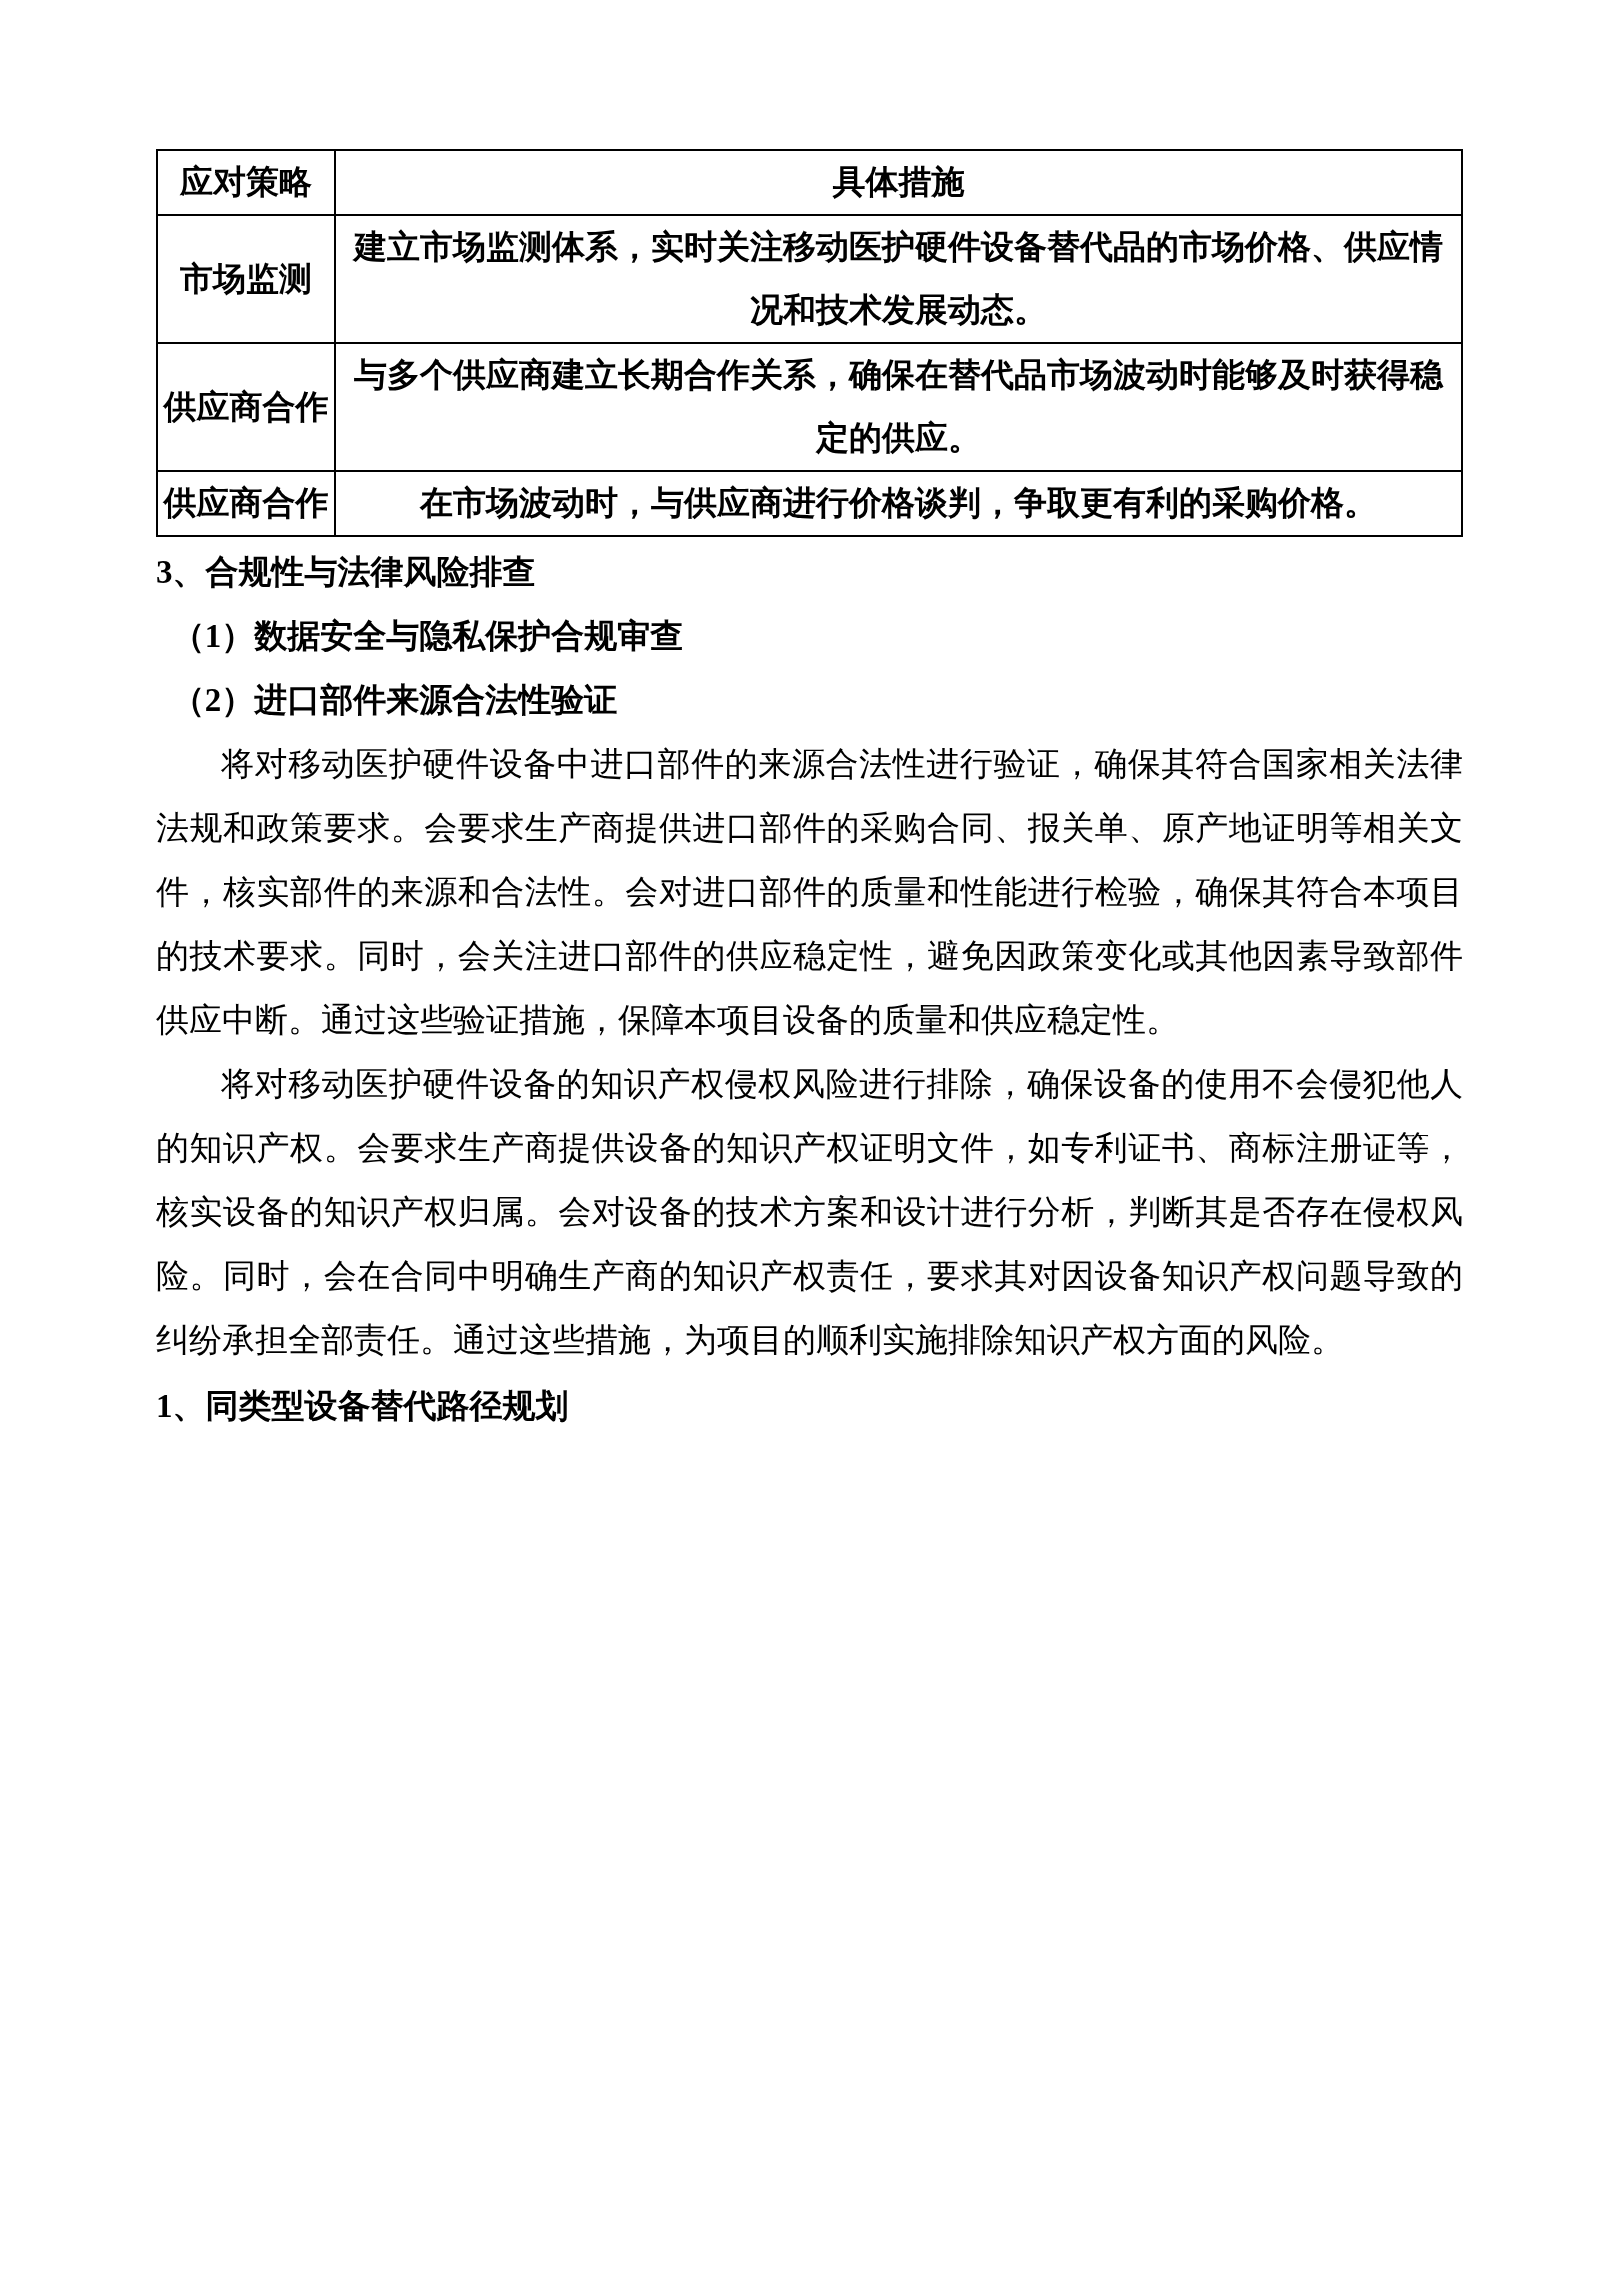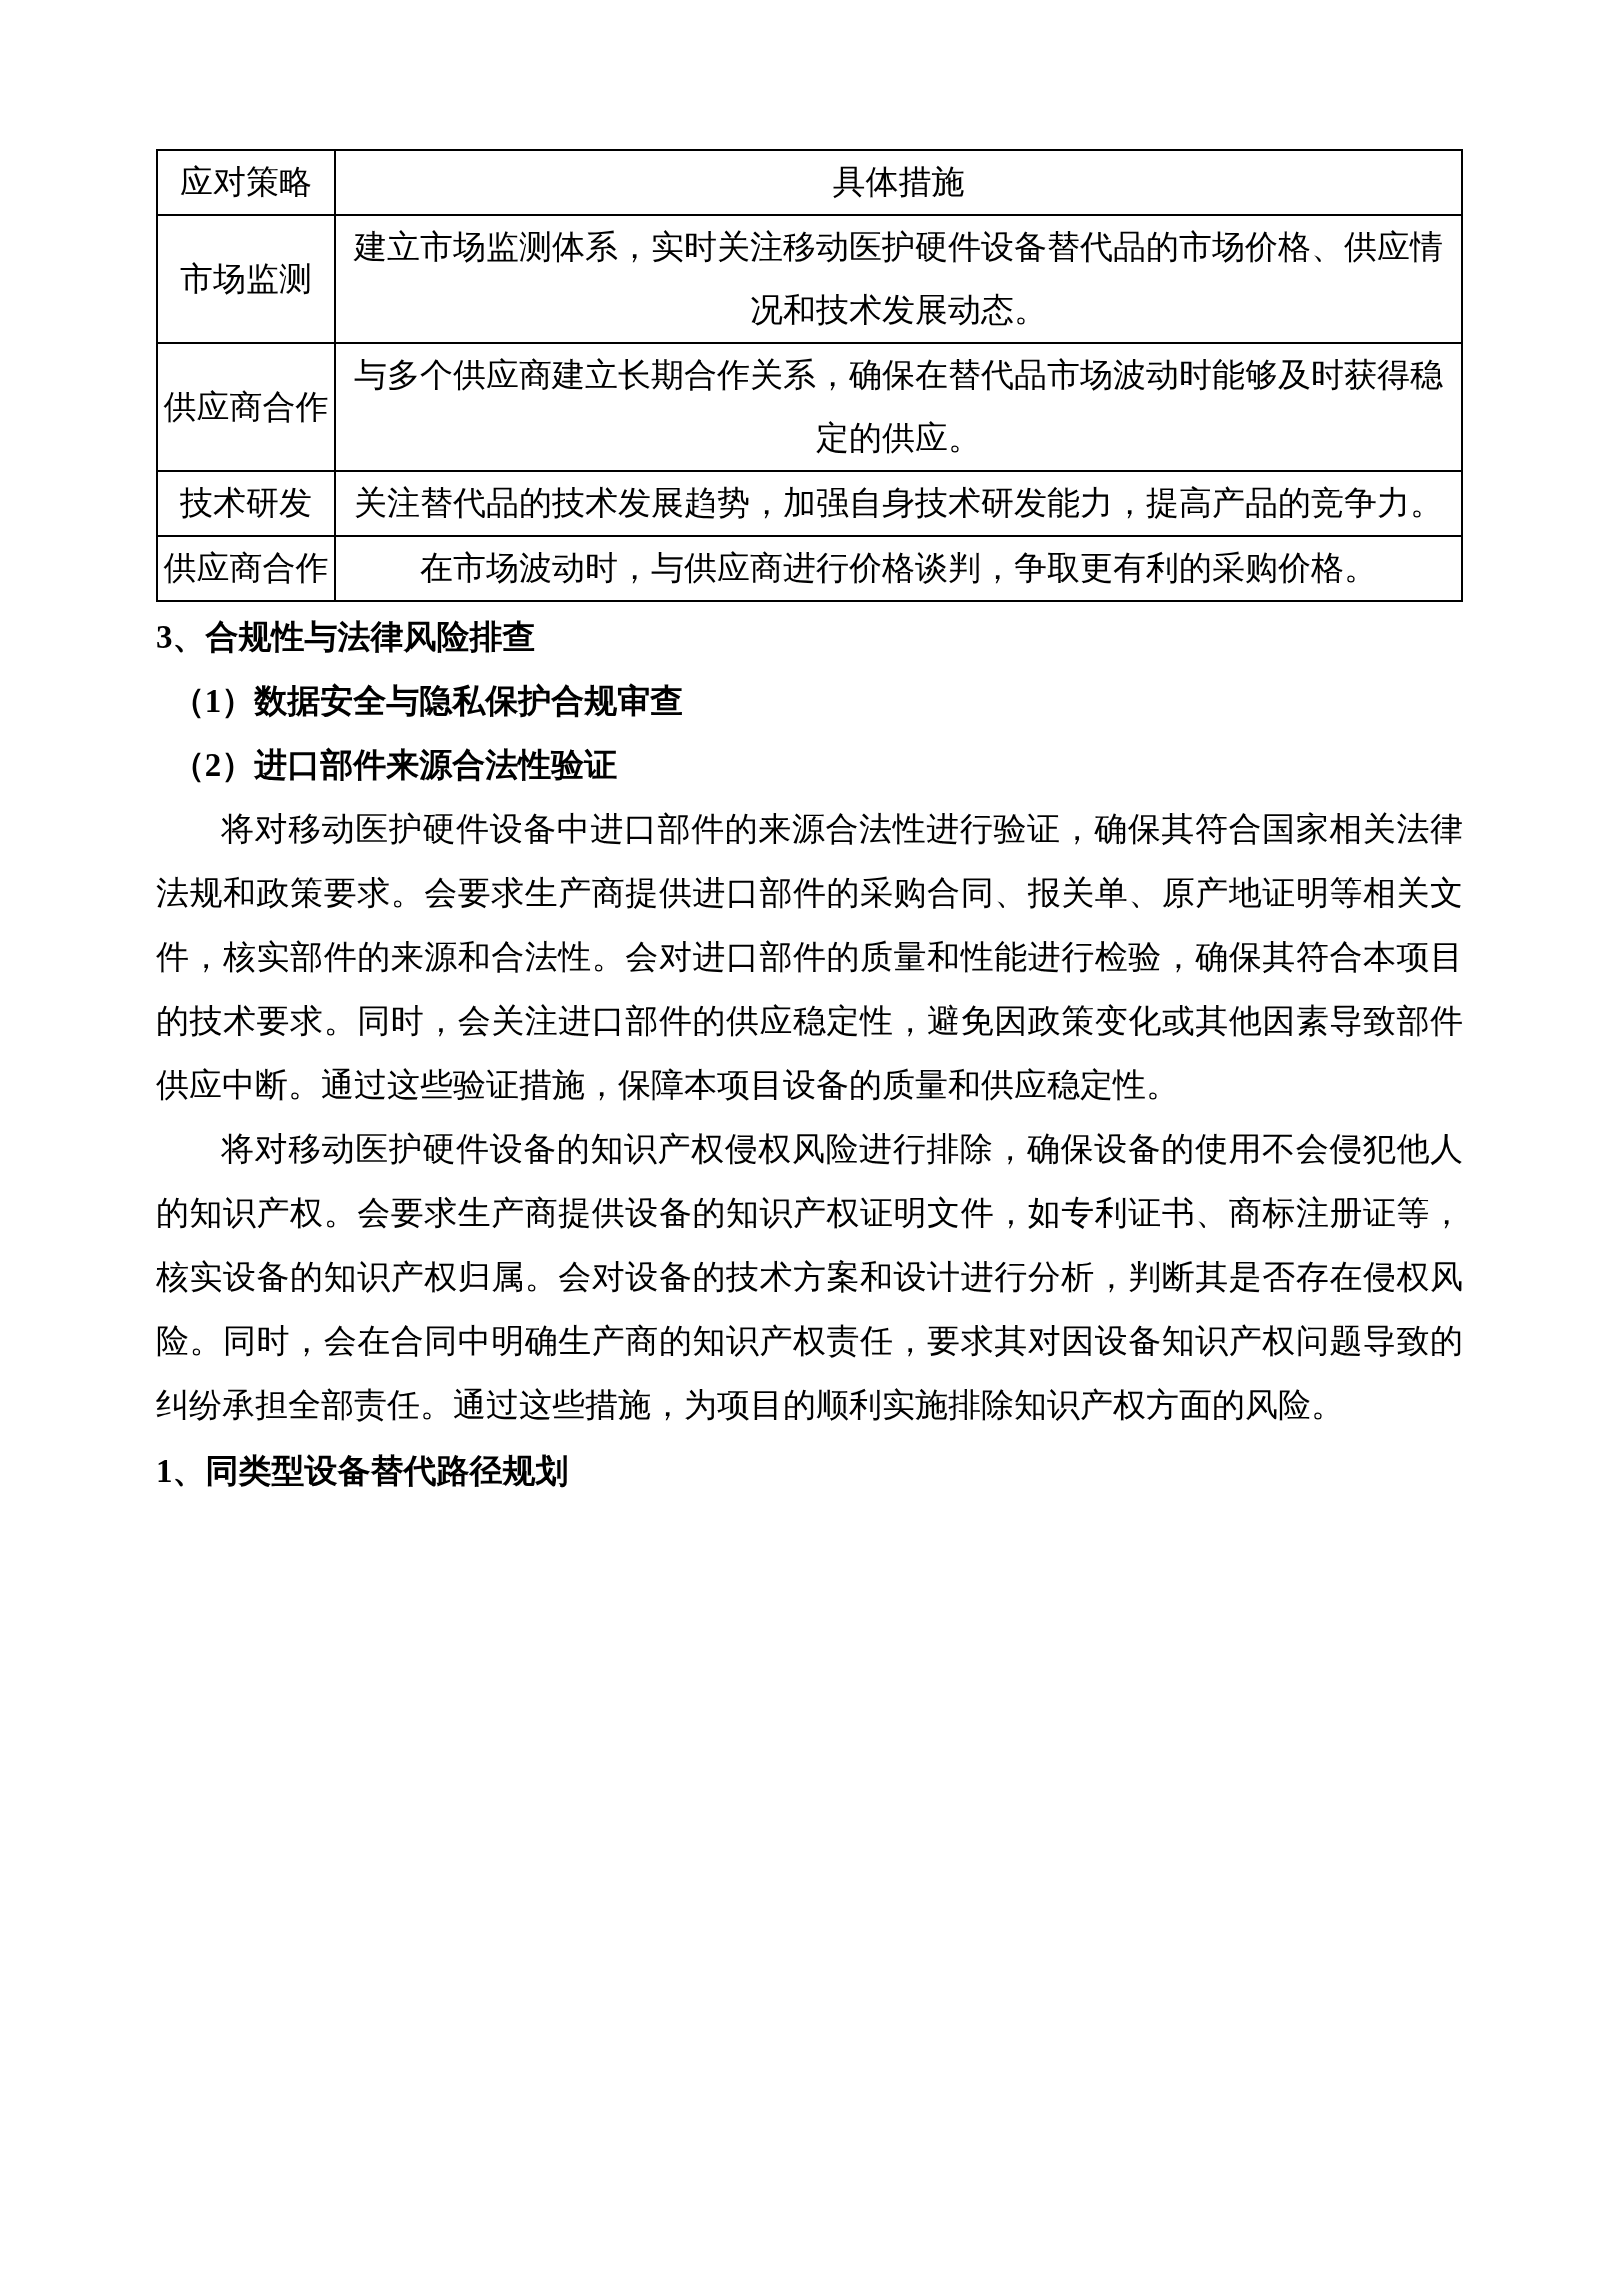--- a/index.html
+++ b/index.html
@@ -19,21 +19,21 @@
 
   
   .doc-table {
     width: 100%;
     border-collapse: collapse;
     table-layout: fixed;
   }
   .doc-table th, .doc-table td {
     border: 2px solid #000000;
     font-size: 33px;
-    font-weight: normal;
+    font-weight: bold;
     line-height: 63px;
     vertical-align: middle;
     text-align: center;
   }
   .col-strategy { width: 178px; }
   .cell-strategy { padding: 0 5.2px; }
   .cell-measure  { padding: 0 10.5px; margin-left: 32px; }
 
   
   .h-num {
@@ -84,24 +84,20 @@
       <tbody>
         <tr>
           <td class="cell-strategy">市场监测</td>
           <td class="cell-measure">建立市场监测体系，实时关注移动医护硬件设备替代品的市场价格、供应情况和技术发展动态。</td>
         </tr>
         <tr>
           <td class="cell-strategy">供应商合作</td>
           <td class="cell-measure">与多个供应商建立长期合作关系，确保在替代品市场波动时能够及时获得稳定的供应。</td>
         </tr>
         <tr>
-          <td class="cell-strategy">技术研发</td>
-          <td class="cell-measure">关注替代品的技术发展趋势，加强自身技术研发能力，提高产品的竞争力。</td>
-        </tr>
-        <tr>
           <td class="cell-strategy">供应商合作</td>
           <td class="cell-measure">在市场波动时，与供应商进行价格谈判，争取更有利的采购价格。</td>
         </tr>
       </tbody>
     </table>
 
     <div class="h-num">3、合规性与法律风险排查</div>
 
     <div class="h-sub">（1）数据安全与隐私保护合规审查</div>
 

